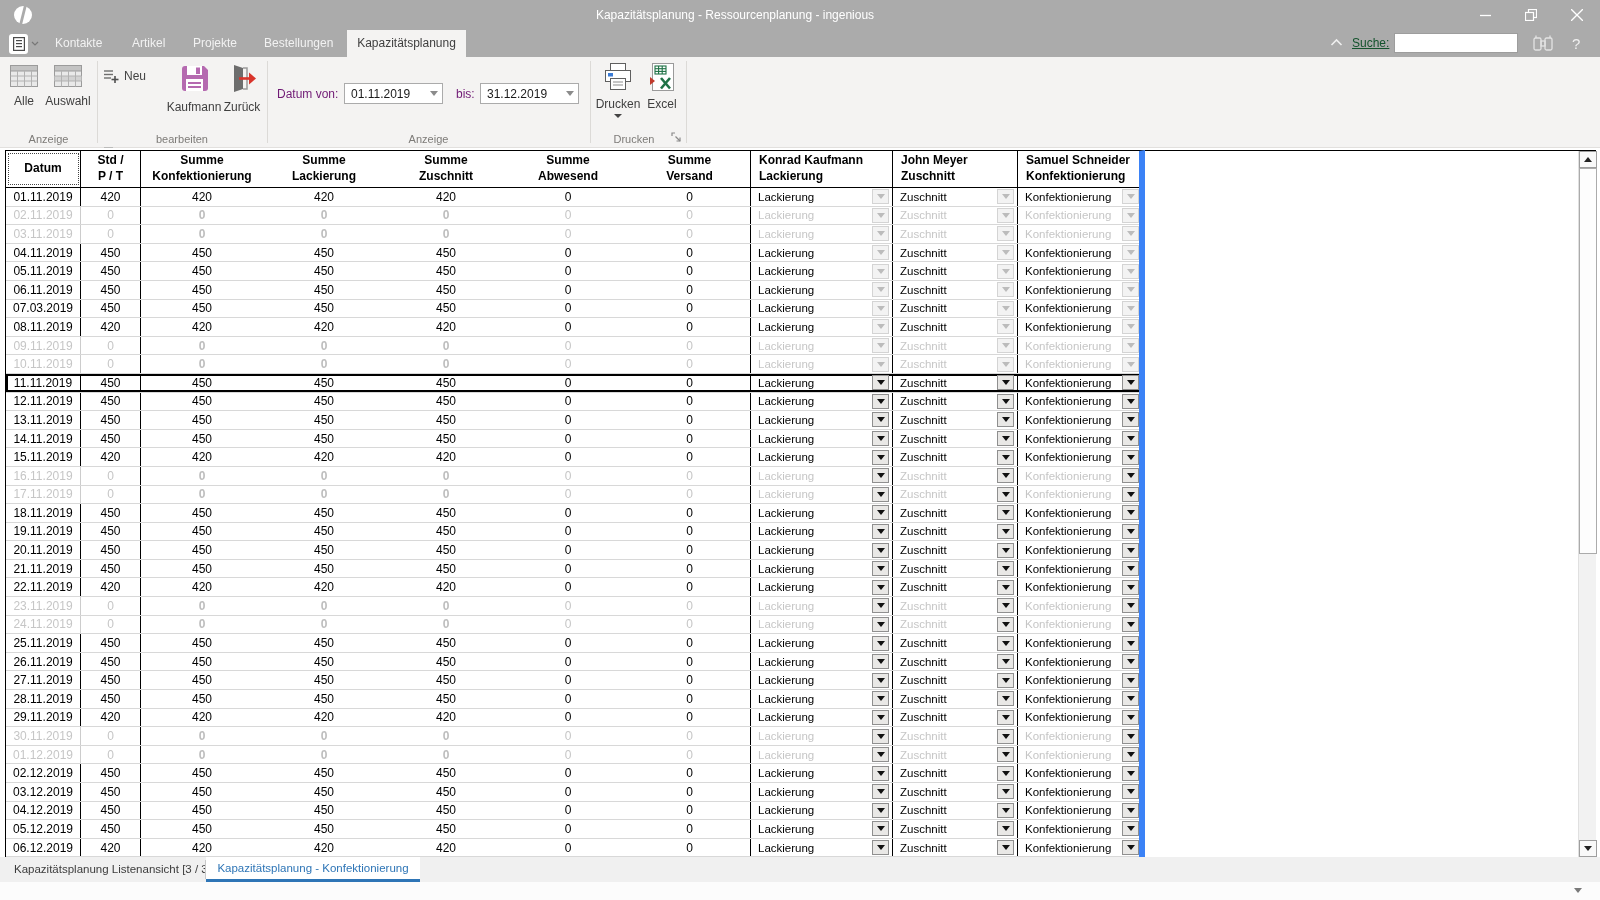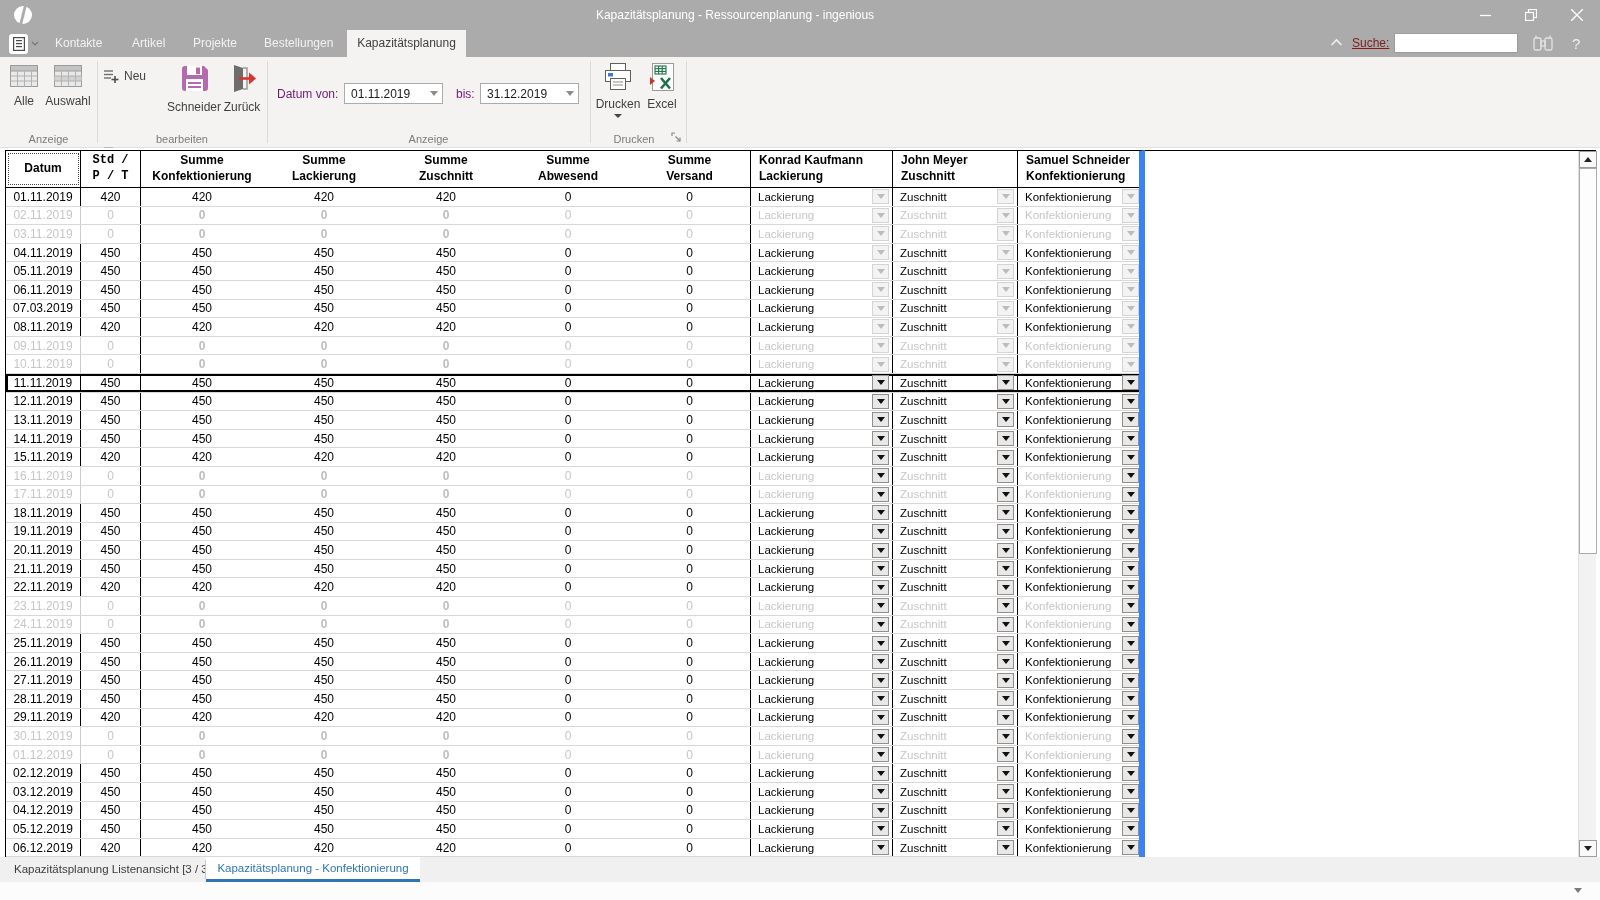--- a/index.html
+++ b/index.html
@@ -17,21 +17,21 @@
 
   
   .tabstrip { position:absolute; top:30px; left:0; width:1600px; height:27px; background:#ababab; }
   .menu-btn { position:absolute; left:9px; top:3px; width:34px; height:21px; display:flex; align-items:center; }
   .menu-box { width:19px; height:20px; background:#fff; border-radius:3px; display:flex; align-items:center; justify-content:center; }
   .menu-chev { margin-left:3px; }
   .nav-tab { position:absolute; top:0; height:27px; line-height:27px; color:#f2f2f2; font-size:12px; cursor:default; }
   .nav-tab-active { position:absolute; top:0; height:27px; line-height:27px; background:#f4f3f2;
                     color:#3f3f3f; font-size:12px; text-align:center; }
   .chev-up { position:absolute; left:1330px; top:8px; }
-  .suche-label { position:absolute; left:1352px; top:0; height:27px; line-height:27px; color:#7f1d1d; font-size:12px;text-decoration:underline; }
+  .suche-label { position:absolute; left:1352px; top:0; height:27px; line-height:27px; color:#14532d; font-size:12px;text-decoration:underline; }
   .suche-input { position:absolute; left:1394px; top:3px; width:124px; height:20px; background:#fff; border:1px solid #9d9d9d; font-size:12px; padding:0 4px; }
   .binoc { position:absolute; left:1532px; top:4px; }
   .help { position:absolute; left:1572px; top:0; height:27px; line-height:27px; color:#f0f0f0; font-size:15px; }
 
   
   .ribbon { position:absolute; top:57px; left:0; width:1600px; height:91px; background:#f4f3f2; border-bottom:1px solid #e2e0de; }
   .rsep { position:absolute; top:4px; bottom:4px; width:1px; background:#dcdad7; }
   .rglabel { position:absolute; bottom:2px; font-size:11px; color:#7d7b78; text-align:center; }
   .rbtn { position:absolute; display:flex; flex-direction:column; align-items:center; cursor:default; }
   .rbtn .rlab { margin-top:5px; font-size:12px; color:#3f3f3f; white-space:nowrap; }
@@ -223,21 +223,21 @@
     </div>
     <div class="rbtn" style="left:166px; top:5px; width:56px">
       <svg width="33" height="33" viewBox="0 0 33 33">
         <path d="M4 7 a3 3 0 0 1 3-3 h19 l4 4 v18 a3 3 0 0 1 -3 3 h-20 a3 3 0 0 1 -3-3 z" fill="#b56ab0"></path>
         <rect x="9" y="4" width="15" height="9" fill="#fff"></rect>
         <rect x="18" y="5.5" width="4" height="6.5" fill="#b56ab0"></rect>
         <rect x="8" y="17" width="17" height="12" fill="#fff"></rect>
         <rect x="10" y="20" width="13" height="2" fill="#b56ab0"></rect>
         <rect x="10" y="24" width="13" height="2" fill="#b56ab0"></rect>
       </svg>
-      <span class="rlab">Schneider</span>
+      <span class="rlab">Kaufmann</span>
     </div>
     <div class="rbtn" style="left:222px; top:5px; width:40px">
       <svg width="32" height="33" viewBox="0 0 32 33">
         <path d="M8 3 L17 6 L17 27 L8 30 Z" fill="#6d6d6d"></path>
         <path d="M17 6 L21 6 L21 27 L17 27" fill="none" stroke="#9a9a9a" stroke-width="1.5"></path>
         <line x1="13" y1="16.5" x2="25" y2="16.5" stroke="#d9342b" stroke-width="2.6"></line>
         <path d="M23 10.5 L30 16.5 L23 22.5 Z" fill="#d9342b"></path>
       </svg>
       <span class="rlab">Zurück</span>
     </div>
@@ -299,21 +299,21 @@
     </svg>
   </div>
 
   <div class="content">
     <div class="topline"></div>
     <div class="tablewrap">
       <div class="ghead" id="ghead">
           <div class="hcell focus b-black" style="width: 75px;">
             <span>Datum</span>
           </div>
-          <div class="hcell b-black" style="width: 60px; font-family: Liberation Mono, monospace;">
+          <div class="hcell b-black" style="width: 60px;">
             <span>Std /</span>
             <span>P / T</span>
           </div>
           <div class="hcell" style="width: 122px;">
             <span>Summe</span>
             <span>Konfektionierung</span>
           </div>
           <div class="hcell" style="width: 122px;">
             <span>Summe</span>
             <span>Lackierung</span>

